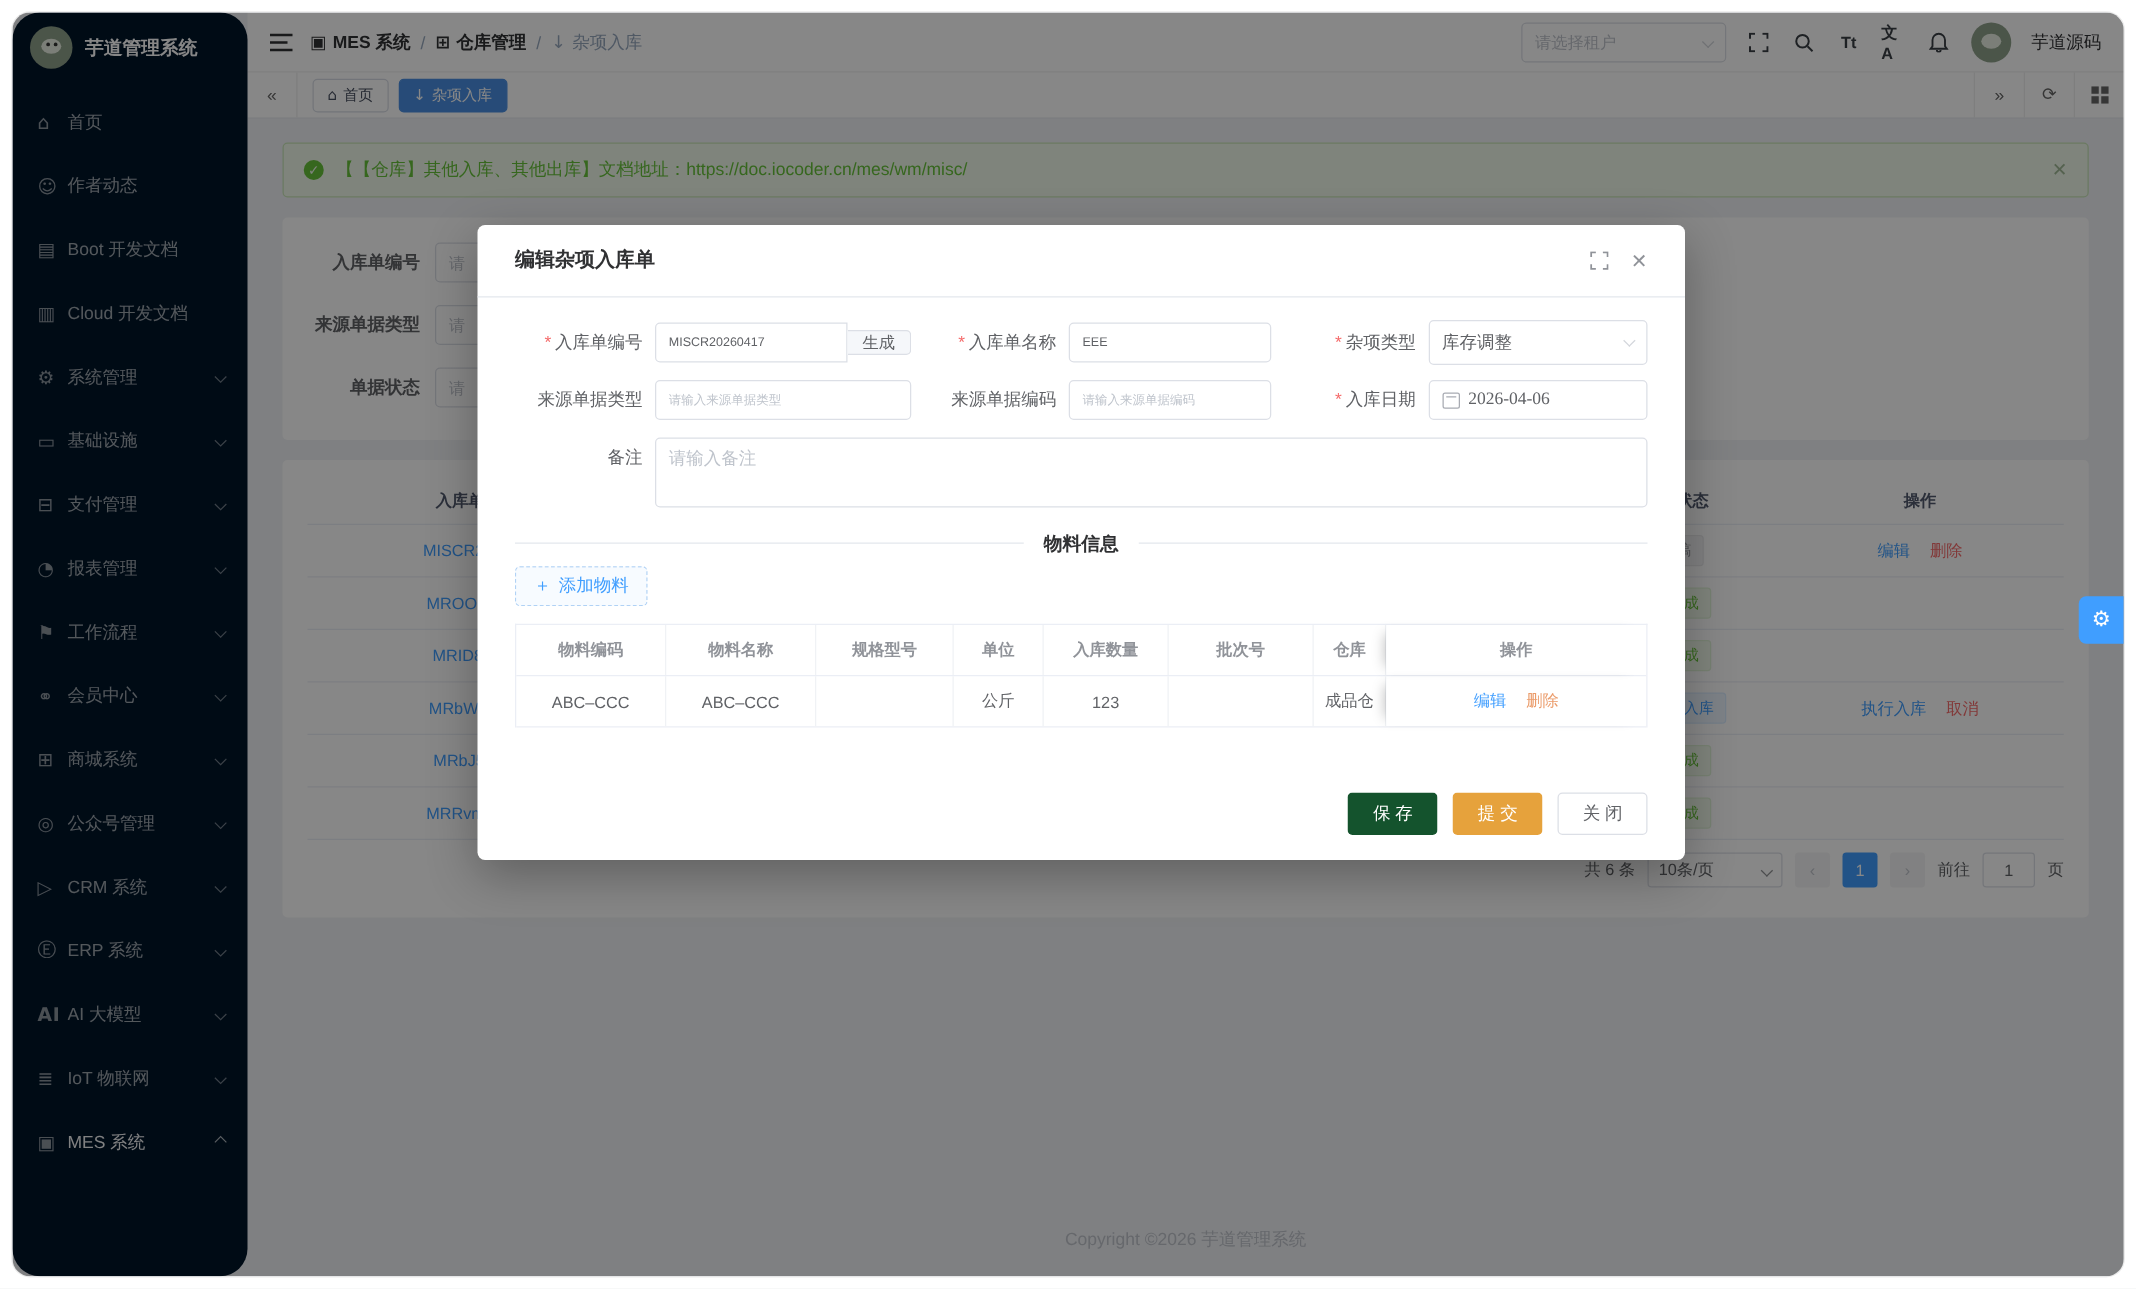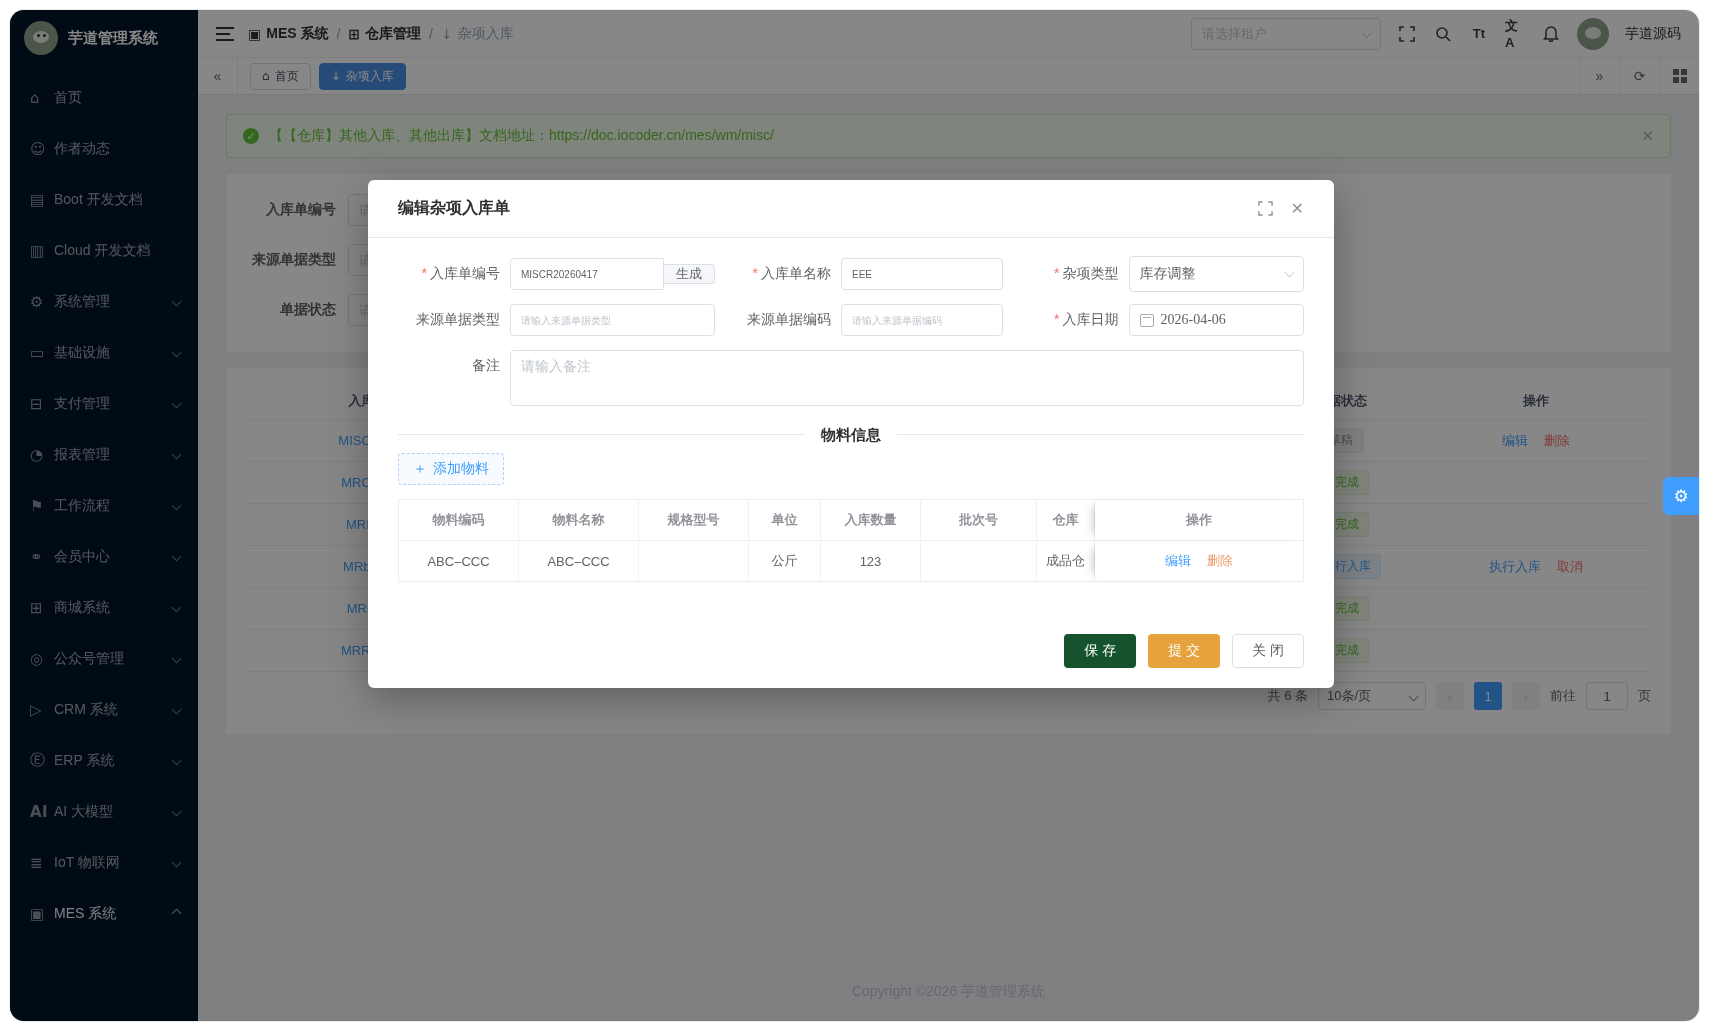--- a/index.html
+++ b/index.html
@@ -1,20 +1,20 @@
 <!DOCTYPE html>
 <html><head>
 <meta charset="utf-8">
 <style>
   * { margin:0; padding:0; box-sizing:border-box; }
   html,body { width:1709px; height:1031px; background:#fff; font-family:"Liberation Sans","DejaVu Sans",sans-serif; }
   .app { position:absolute; left:10px; top:10px; width:1689px; height:1011px; border-radius:14px; overflow:hidden;
          background:#f0f2f5; box-shadow:0 0 0 1px rgba(0,0,0,.08); }
   
-  .sidebar { position:absolute; left:0; top:0; bottom:0; width:188px; background:#001529; z-index:10; }
+  .sidebar { position:absolute; left:0; top:0; bottom:0; width:188px; background:#001529; z-index:10;border-radius:22px; }
   .logo-row { display:flex; align-items:center; gap:10px; height:56px; padding:0 14px; }
   .logo-avatar { width:34px; height:34px; border-radius:50%; background:#8fa08a; overflow:hidden; flex:0 0 auto; position:relative; }
   .logo-avatar i { position:absolute; left:9px; top:10px; width:16px; height:12px; border-radius:50%; background:#e8efe2; }
   .logo-avatar b { position:absolute; left:13px; top:13px; width:3px; height:3px; border-radius:50%; background:#333; }
   .logo-avatar u { position:absolute; left:19px; top:13px; width:3px; height:3px; border-radius:50%; background:#333; }
   .logo-title { color:#fff; font-size:15px; font-weight:bold; white-space:nowrap; }
   .menu { padding-top:6px; }
   .menu-item { display:flex; align-items:center; height:51px; padding:0 18px 0 20px; color:rgba(255,255,255,.62); font-size:14px; cursor:pointer; }
   .menu-item .mi-icon { width:24px; font-family:"DejaVu Sans",sans-serif; font-size:15px; color:rgba(255,255,255,.55); flex:0 0 auto; font-style:normal; }
   .menu-item .mi-label { flex:1; white-space:nowrap; overflow:hidden; }
@@ -26,21 +26,21 @@
   .main { position:absolute; left:188px; top:0; right:0; bottom:0; }
   .navbar { display:flex; align-items:center; height:47px; background:#fff; padding:0 18px; gap:14px; }
   .hamburger { width:18px; height:14px; border-top:2px solid #303133; border-bottom:2px solid #303133; position:relative; cursor:pointer; }
   .hamburger::after { content:""; position:absolute; left:0; right:4px; top:4px; border-top:2px solid #303133; }
   .crumb { display:flex; align-items:center; gap:8px; font-size:14px; }
   .crumb .ci { font-family:"DejaVu Sans",sans-serif; font-style:normal; }
   .crumb-item { display:flex; align-items:center; gap:5px; color:#303133; font-weight:bold; }
   .crumb-item.muted { color:#97a8be; font-weight:normal; }
   .crumb-sep { color:#97a8be; font-weight:normal; }
   .nav-right { margin-left:auto; display:flex; align-items:center; gap:16px; }
-  .tenant { display:flex; align-items:center; justify-content:space-between; width:190px; height:32px; border:1px solid #dcdfe6; border-radius:4px; padding:0 10px; color:#c0c4cc; font-size:13px; background:#fff; cursor:pointer; }
+  .tenant { display:flex; align-items:center; justify-content:space-between; width:164px; height:32px; border:1px solid #dcdfe6; border-radius:4px; padding:0 10px; color:#c0c4cc; font-size:13px; background:#fff; cursor:pointer; }
   .nav-ic { width:20px; height:20px; display:flex; align-items:center; justify-content:center; color:#3a3f45; cursor:pointer; font-size:13px; font-weight:bold; }
   .avatar { width:32px; height:32px; border-radius:50%; background:#8fa08a; position:relative; overflow:hidden; cursor:pointer; }
   .avatar i { position:absolute; left:8px; top:9px; width:16px; height:12px; border-radius:50%; background:#e8efe2; }
   .username { font-size:14px; color:#303133; cursor:pointer; }
   .tabsbar { display:flex; align-items:center; height:38px; background:#fff; border-top:1px solid #f0f0f0; border-bottom:1px solid #e4e7ed; padding:0; }
   .tb-btn { width:40px; height:100%; display:flex; align-items:center; justify-content:center; color:#666; border-right:1px solid #eee; cursor:pointer; font-size:14px; }
   .tb-btn.rb { border-right:none; border-left:1px solid #eee; }
   .tabs { display:flex; align-items:center; gap:8px; padding:0 12px; flex:1; }
   .tag { display:flex; align-items:center; gap:5px; height:27px; padding:0 11px; border:1px solid #d8dce5; border-radius:4px; background:#fff; color:#495060; font-size:12px; cursor:pointer; }
   .tag .ti { font-family:"DejaVu Sans",sans-serif; font-style:normal; font-size:12px; }
@@ -75,21 +75,21 @@
   .pg-select { display:flex; align-items:center; justify-content:space-between; width:108px; height:28px; border:1px solid #dcdfe6; border-radius:3px; padding:0 8px; color:#606266; cursor:pointer; }
   .pg-btn { width:28px; height:28px; border-radius:3px; background:#f4f4f5; color:#c0c4cc; display:flex; align-items:center; justify-content:center; cursor:pointer; font-size:13px; }
   .pg-num { width:28px; height:28px; border-radius:3px; background:#409eff; color:#fff; display:flex; align-items:center; justify-content:center; cursor:pointer; }
   .pg-input { width:42px; height:28px; border:1px solid #dcdfe6; border-radius:3px; text-align:center; font-size:13px; color:#606266; }
   .copyright { position:absolute; left:0; right:0; bottom:20px; text-align:center; color:#c0c4cc; font-size:14px; }
   
   .overlay { position:absolute; inset:0; background:rgba(0,0,0,.47); z-index:50; }
   .theme-gear { position:absolute; right:0; top:467px; width:36px; height:38px; background:#409eff; border-radius:6px 0 0 6px; z-index:55;
                 display:flex; align-items:center; justify-content:center; color:#fff; font-size:17px; cursor:pointer; font-family:"DejaVu Sans",sans-serif; }
   
-  .modal { position:absolute; left:358px; top:170px; width:966px; height:508px; background:#fff; border-radius:6px; z-index:60;
+  .modal { position:absolute; left:372px; top:170px; width:966px; height:508px; background:#fff; border-radius:6px; z-index:60;
            box-shadow:0 12px 40px rgba(0,0,0,.3); display:flex; flex-direction:column; }
   .m-head { display:flex; align-items:center; height:58px; padding:0 30px; border-bottom:1px solid #e4e7ed; }
   .m-title { font-size:16px; color:#303133; font-weight:bold; }
   .m-hicons { margin-left:auto; display:flex; align-items:center; gap:18px; color:#909399; }
   .m-hicons .hic { cursor:pointer; display:flex; }
   .m-body { padding:20px 30px 0 30px; flex:1; }
   .form-grid { display:grid; grid-template-columns:1fr 1fr 1fr; row-gap:14px; }
   .fi { display:flex; align-items:center; height:32px; }
   .fi-label { width:112px; text-align:right; padding-right:10px; font-size:14px; color:#606266; white-space:nowrap; }
   .req::before { content:"*"; color:#f56c6c; margin-right:3px; }

